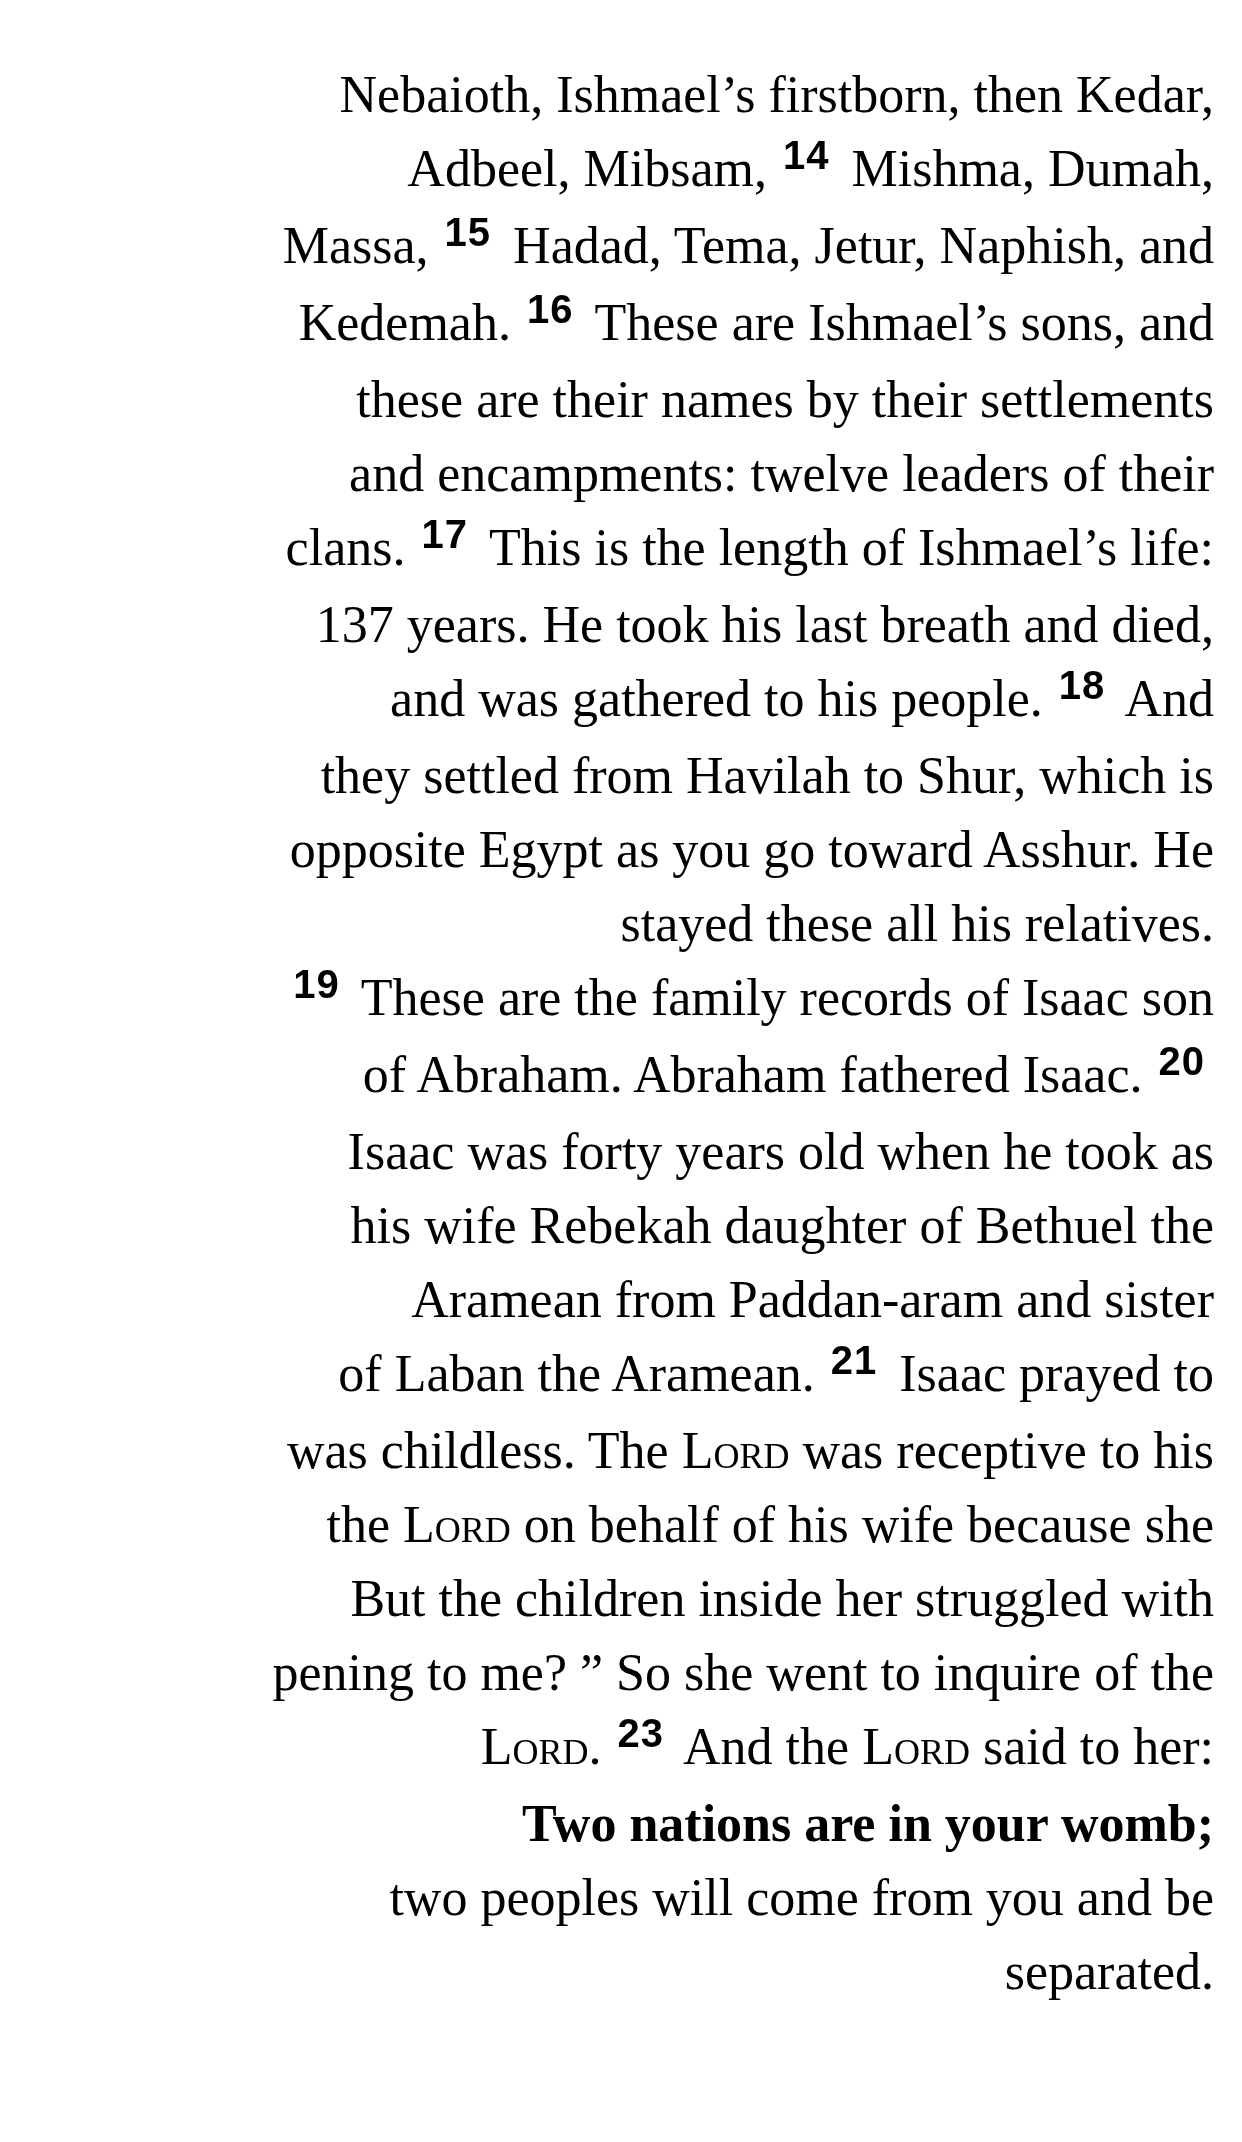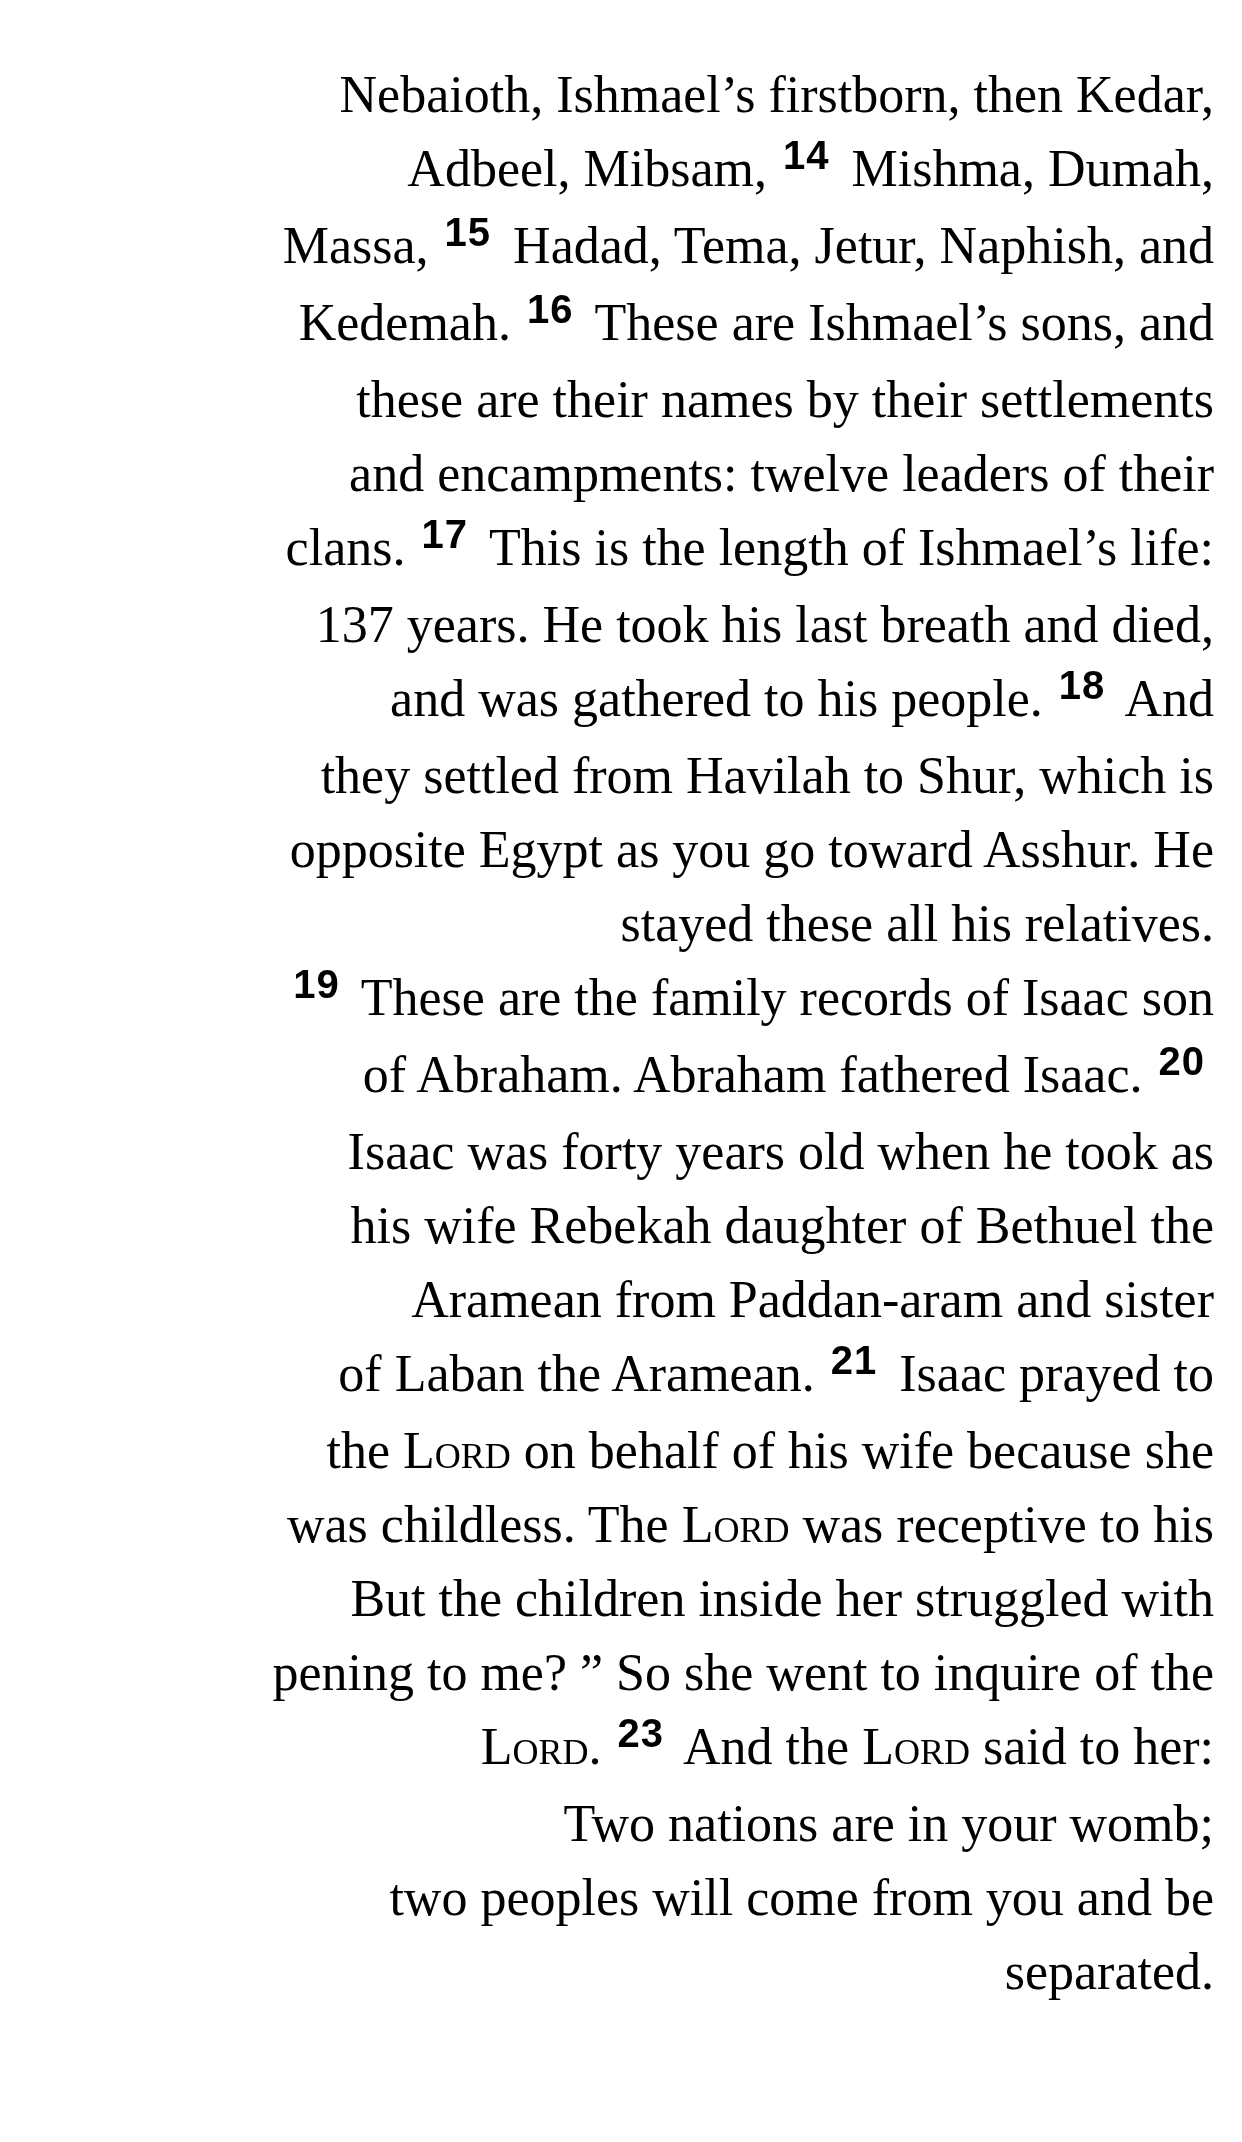--- a/index.html
+++ b/index.html
@@ -59,22 +59,22 @@
       <div class="line"><span>and was gathered to his people. </span><span class="v">18</span><span> And</span></div>
       <div class="line"><span>they settled from Havilah to Shur, which is</span></div>
       <div class="line"><span>opposite Egypt as you go toward Asshur. He</span></div>
       <div class="line"><span>stayed these all his relatives.</span></div>
       <div class="line" style="padding-left: 32px;"><span class="v">19</span><span> These are the family records of Isaac son</span></div>
       <div class="line"><span>of Abraham. Abraham fathered Isaac. </span><span class="v">20</span></div>
       <div class="line"><span>Isaac was forty years old when he took as</span></div>
       <div class="line"><span>his wife Rebekah daughter of Bethuel the</span></div>
       <div class="line"><span>Aramean from Paddan-aram and sister</span></div>
       <div class="line"><span>of Laban the Aramean. </span><span class="v">21</span><span> Isaac prayed to</span></div>
+      <div class="line"><span>was childless. The </span><span class="sc">Lord</span><span> was receptive to his</span></div>
       <div class="line"><span>the </span><span class="sc">Lord</span><span> on behalf of his wife because she</span></div>
-      <div class="line"><span>was childless. The </span><span class="sc">Lord</span><span> was receptive to his</span></div>
       <div class="line"><span>But the children inside her struggled with</span></div>
       <div class="line"><span>pening to me? ” So she went to inquire of the</span></div>
       <div class="line"><span class="sc">Lord</span><span>. </span><span class="v">23</span><span> And the </span><span class="sc">Lord</span><span> said to her:</span></div>
-      <div class="line" style="padding-left: 78px;"><span>Two nations are in your womb;</span></div>
+      <div class="line" style="padding-left: 78px; font-weight: bold;"><span>Two nations are in your womb;</span></div>
       <div class="line" style="padding-left: 78px;"><span>two peoples will come from you and be</span></div>
       <div class="line" style="padding-left: 45px;"><span>separated.</span></div>
     </div>
 </main>
 
 </body></html>

